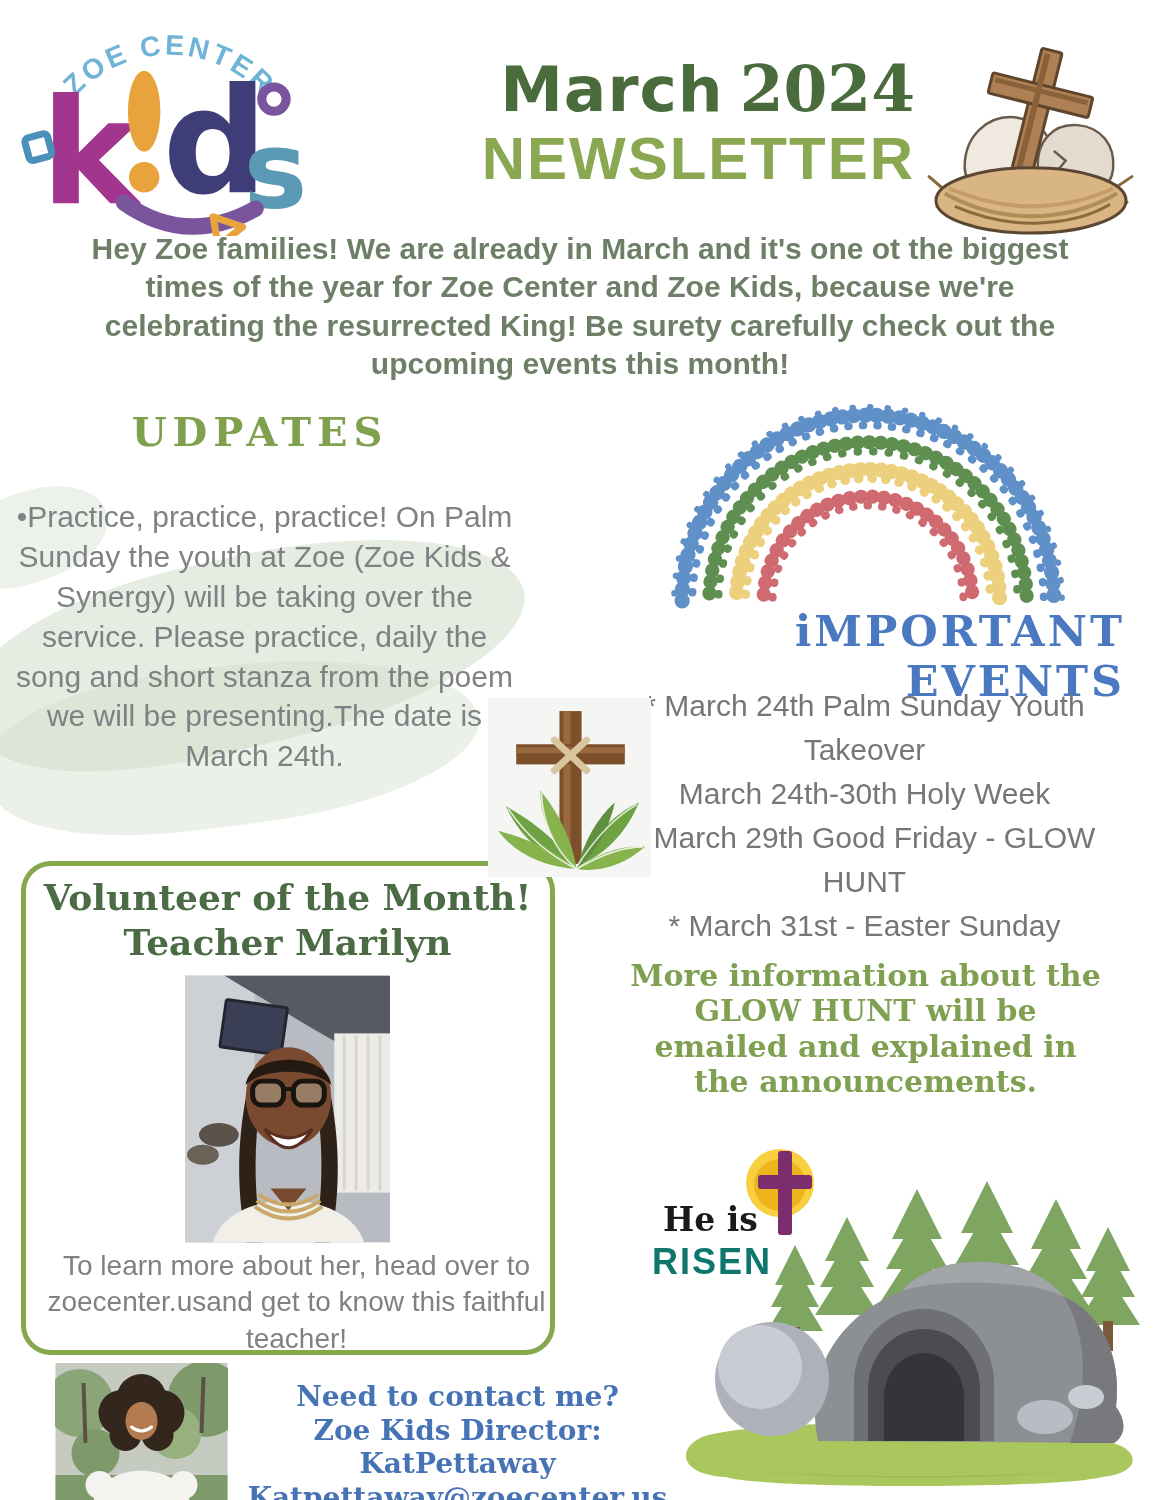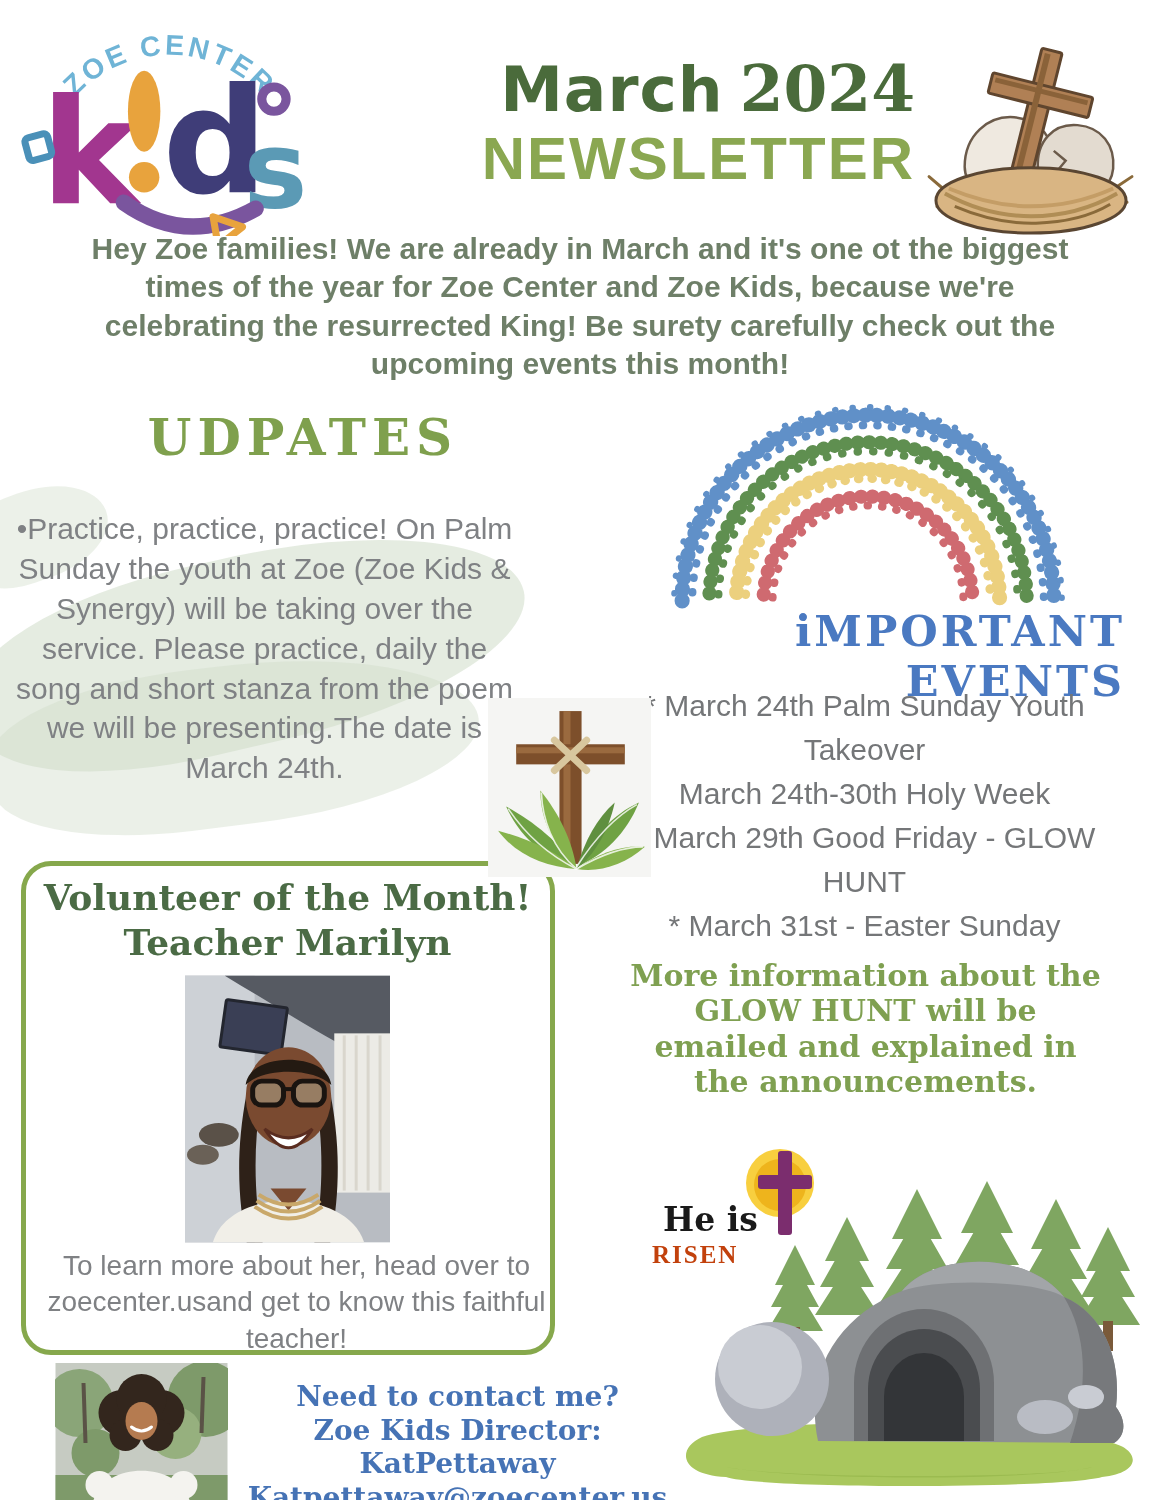--- a/index.html
+++ b/index.html
@@ -16,23 +16,23 @@
   .title-line2{color:#8aa751;font-family:"Liberation Sans", sans-serif;font-weight:800;
                font-size:60px;letter-spacing:2px;line-height:1.05;margin-top:4px;}
 
   
   .intro{left:75px;top:230px;width:1010px;text-align:center;color:#6e7f68;
          font-size:30px;line-height:1.28;font-weight:700;}
 
   
   .fancy{font-family:"DejaVu Serif", serif;font-weight:700;}
   .updates-heading{left:0;top:408px;width:520px;text-align:center;color:#7fa04d;
-                   font-size:50px;letter-spacing:6px;margin-left:43px;}
+                   font-size:40px;letter-spacing:6px;}
   .updates-body{left:12px;top:497px;width:505px;text-align:center;color:#7f8184;
-                font-size:30px;line-height:1.33;margin-top:12px;}
+                font-size:30px;line-height:1.33;}
   .splash{background:#cfdcc8;border-radius:48% 60% 55% 45%;}
   .splash1{left:-30px;top:555px;width:560px;height:190px;transform:rotate(-13deg);opacity:.55;}
   .splash2{left:-10px;top:665px;width:490px;height:160px;transform:rotate(-7deg);opacity:.42;}
   .splash3{left:-40px;top:490px;width:150px;height:90px;transform:rotate(-20deg);opacity:.4;}
 
   
   .events-heading{left:600px;top:606px;width:525px;text-align:right;color:#4a79c1;
                   font-size:43px;letter-spacing:3px;}
   .events-list{left:592px;top:684px;width:545px;text-align:center;color:#747678;
                font-size:30px;line-height:1.47;}
@@ -48,22 +48,22 @@
   .vol-note{left:44px;top:1248px;width:505px;text-align:center;color:#7f8184;
             font-size:28px;line-height:1.3;}
 
   
   .kat-photo{left:55px;top:1363px;width:173px;height:137px;}
   .contact{left:235px;top:1380px;width:445px;text-align:center;color:#4673b5;
            font-size:28px;line-height:1.2;}
   .tomb{left:640px;top:1145px;width:517px;height:355px;}
   .risen1{left:663px;top:1200px;width:130px;color:#1a1a1a;font-size:33px;
           font-family:"DejaVu Serif", serif;font-weight:700;}
-  .risen2{left:652px;top:1241px;width:160px;color:#c2410c;font-size:25px;letter-spacing:2px;
-          font-family:Liberation Serif, serif;font-weight:700;}
+  .risen2{left:652px;top:1241px;width:160px;color:#0f766e;font-size:36px;letter-spacing:2px;
+          font-family:Liberation Sans, sans-serif;font-weight:700;}
 
   svg{display:block;}
 </style>
 </head>
 <body>
 
 <div class="page">
 
   <div class="abs" style="left:12px;top:18px;width:315px;height:218px;">
     <svg viewBox="0 0 310 215" width="315" height="218">

